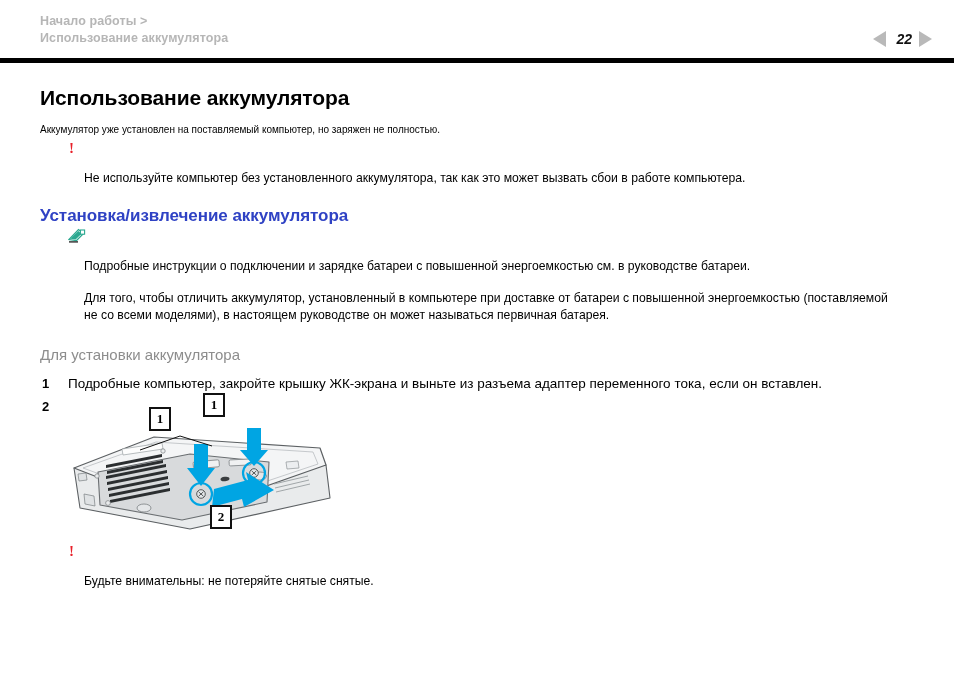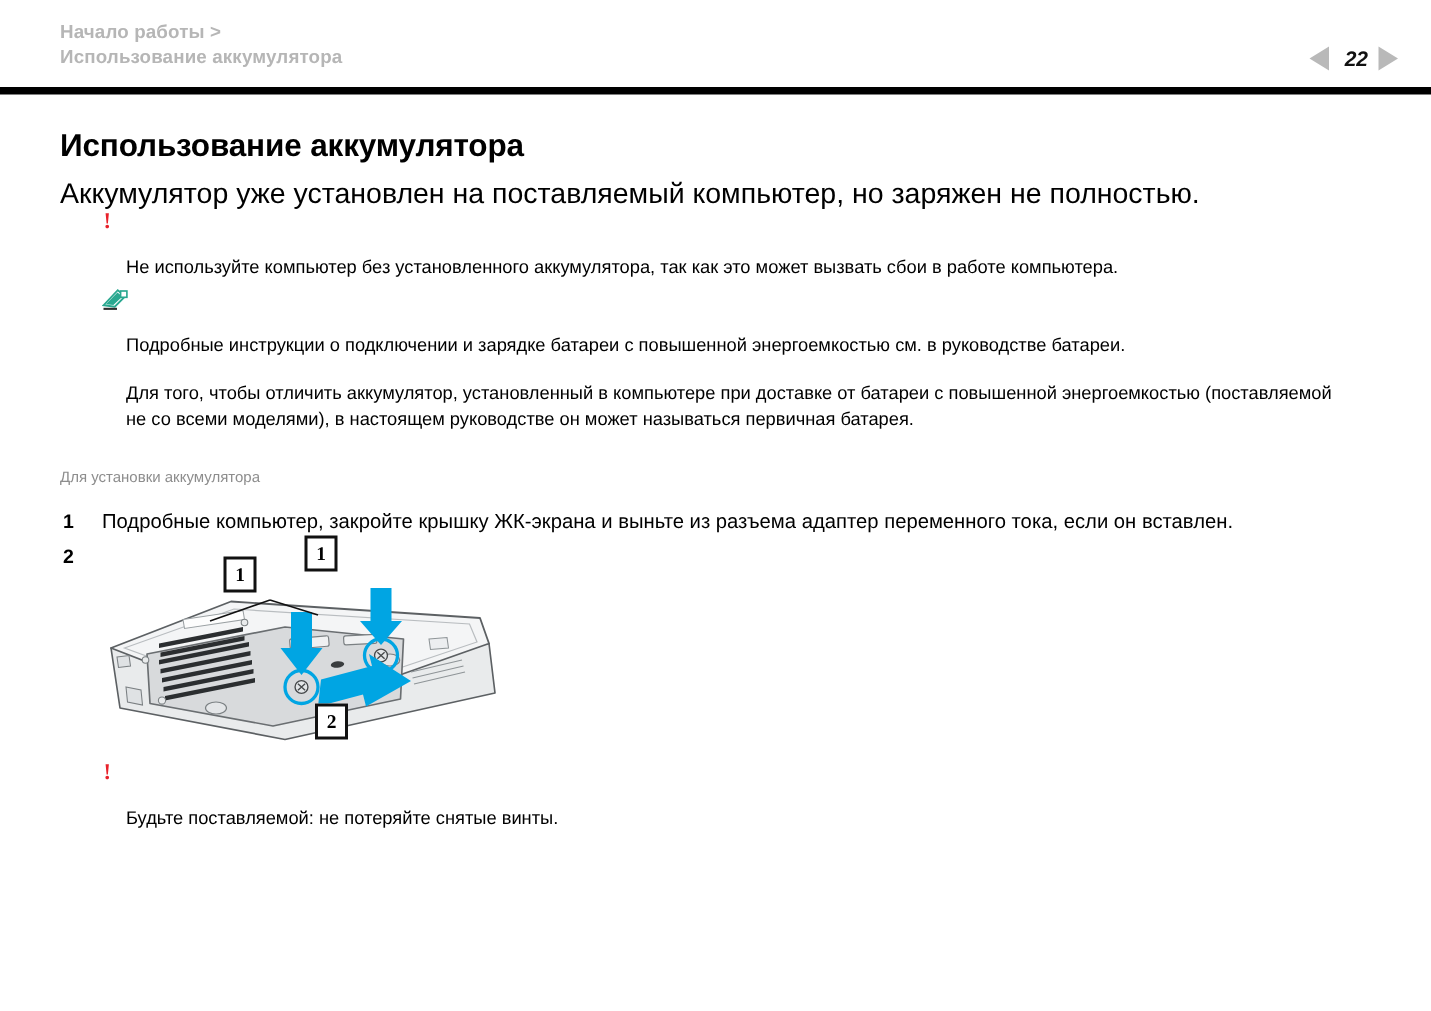--- a/index.html
+++ b/index.html
@@ -86,21 +86,21 @@
   }
   h1.page-title {
     font-size: 21px;
     font-weight: bold;
     margin: 0;
     padding: 27px 0 0 0;
     line-height: 26px;
     letter-spacing: -0.1px;
   }
   p.intro {
-    font-size: 19px;
+    font-size: 10px;
     line-height: 18px;
     margin: 10px 0 0 0;
   }
 
   
   .notice {
     position: relative;
     margin: 12px 0 0 0;
     padding-left: 28px;
   }
@@ -139,21 +139,21 @@
   
   h2.section-heading {
     font-size: 17px;
     font-weight: bold;
     color: #2f42c4;
     margin: 18px 0 0 0;
     line-height: 22px;
     letter-spacing: -0.05px;
   }
   h3.sub-heading {
-    font-size: 10px;
+    font-size: 15px;
     font-weight: normal;
     color: #8d8d8d;
     margin: 22px 0 0 0;
     line-height: 20px;
   }
 
   
   ol.steps {
     list-style: none;
     margin: 9px 0 0 0;
@@ -212,20 +212,21 @@
 
   <div class="notice">
     <span class="notice-icon">
       <span class="icon-warning">!</span>
     </span>
     <div class="notice-body">
       <p>Не используйте компьютер без установленного аккумулятора, так как это может вызвать сбои в работе компьютера.</p>
     </div>
   </div>
 
+  <h2 class="section-heading">Установка/извлечение аккумулятора</h2>
 
   <div class="notice">
     <span class="notice-icon icon-note">
       <svg width="18" height="15" viewBox="0 0 18 15" aria-hidden="true">
         <path d="M1 11.5 L10.5 1.5 L15.5 5.5 L8.5 12.5 Z" fill="#ffffff" stroke="#2aa890" stroke-width="1.2"></path>
         <path d="M2.5 10.8 L10.3 3.0 L13.6 5.7 L7.6 11.4 Z" fill="#2aa890"></path>
         <rect x="12.4" y="2.0" width="4.2" height="4.2" fill="#ffffff" stroke="#2aa890" stroke-width="1.1"></rect>
         <rect x="1" y="13.2" width="9" height="1.4" fill="#2f2f2f"></rect>
       </svg>
     </span>
@@ -336,17 +337,17 @@
       <div style="position:absolute; left:141px; top:-17px; width:18px; height:20px; border:2px solid #111; background:#fff; font-size:13px; font-weight:bold; text-align:center; line-height:20px; font-family:'Liberation Serif','DejaVu Serif',serif;">1</div>
       <div style="position:absolute; left:148px; top:95px; width:18px; height:20px; border:2px solid #111; background:#fff; font-size:13px; font-weight:bold; text-align:center; line-height:20px; font-family:'Liberation Serif','DejaVu Serif',serif;">2</div>
     </div>
   </div>
 
   <div class="notice footer-notices">
     <span class="notice-icon">
       <span class="icon-warning">!</span>
     </span>
     <div class="notice-body">
-      <p>Будьте поставляемой: не потеряйте снятые винты.</p>
+      <p>Будьте внимательны: не потеряйте снятые снятые.</p>
     </div>
   </div>
 
 </div>
 
 </body></html>

